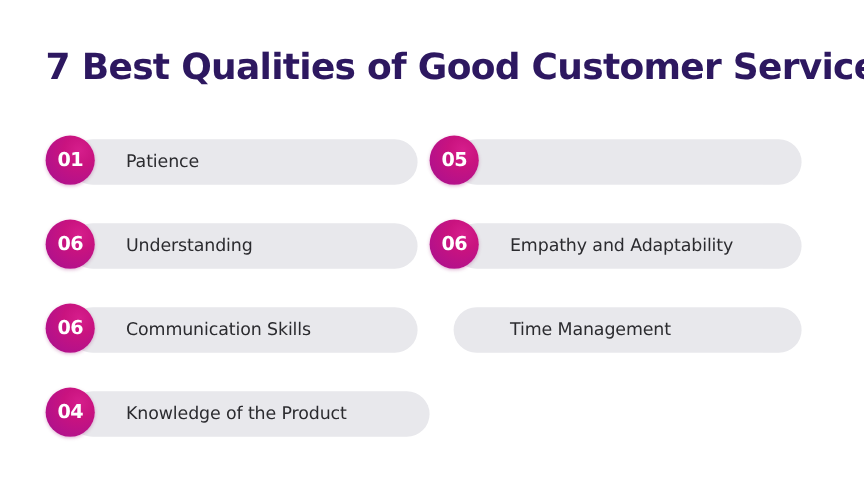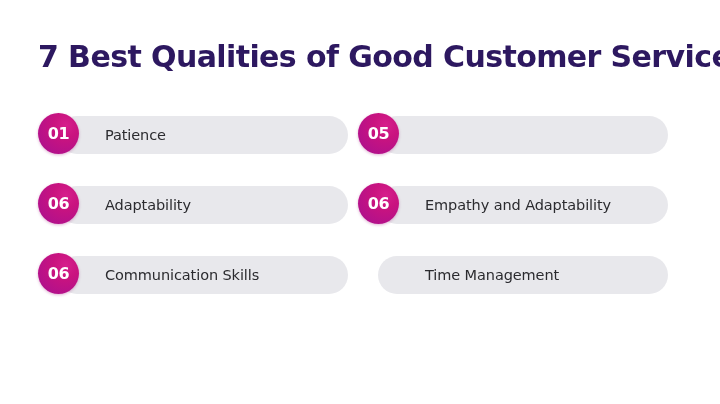--- a/index.html
+++ b/index.html
@@ -125,31 +125,38 @@
           <span class="badge-num">01</span>
         </div>
         <div class="row-label">Patience</div>
       </div>
 
       <div class="row">
         <div class="pill"></div>
         <div class="badge">
           <span class="badge-num">06</span>
         </div>
-        <div class="row-label">Adaptability</div>
+        <div class="row-label">Understanding</div>
       </div>
 
       <div class="row">
         <div class="pill"></div>
         <div class="badge">
           <span class="badge-num">06</span>
         </div>
         <div class="row-label">Communication Skills</div>
       </div>
 
+      <div class="row wide">
+        <div class="pill"></div>
+        <div class="badge">
+          <span class="badge-num">04</span>
+        </div>
+        <div class="row-label">Knowledge of the Product</div>
+      </div>
 
     </div>
 
     <div class="column right">
 
       <div class="row">
         <div class="pill"></div>
         <div class="badge">
           <span class="badge-num">05</span>
         </div>

